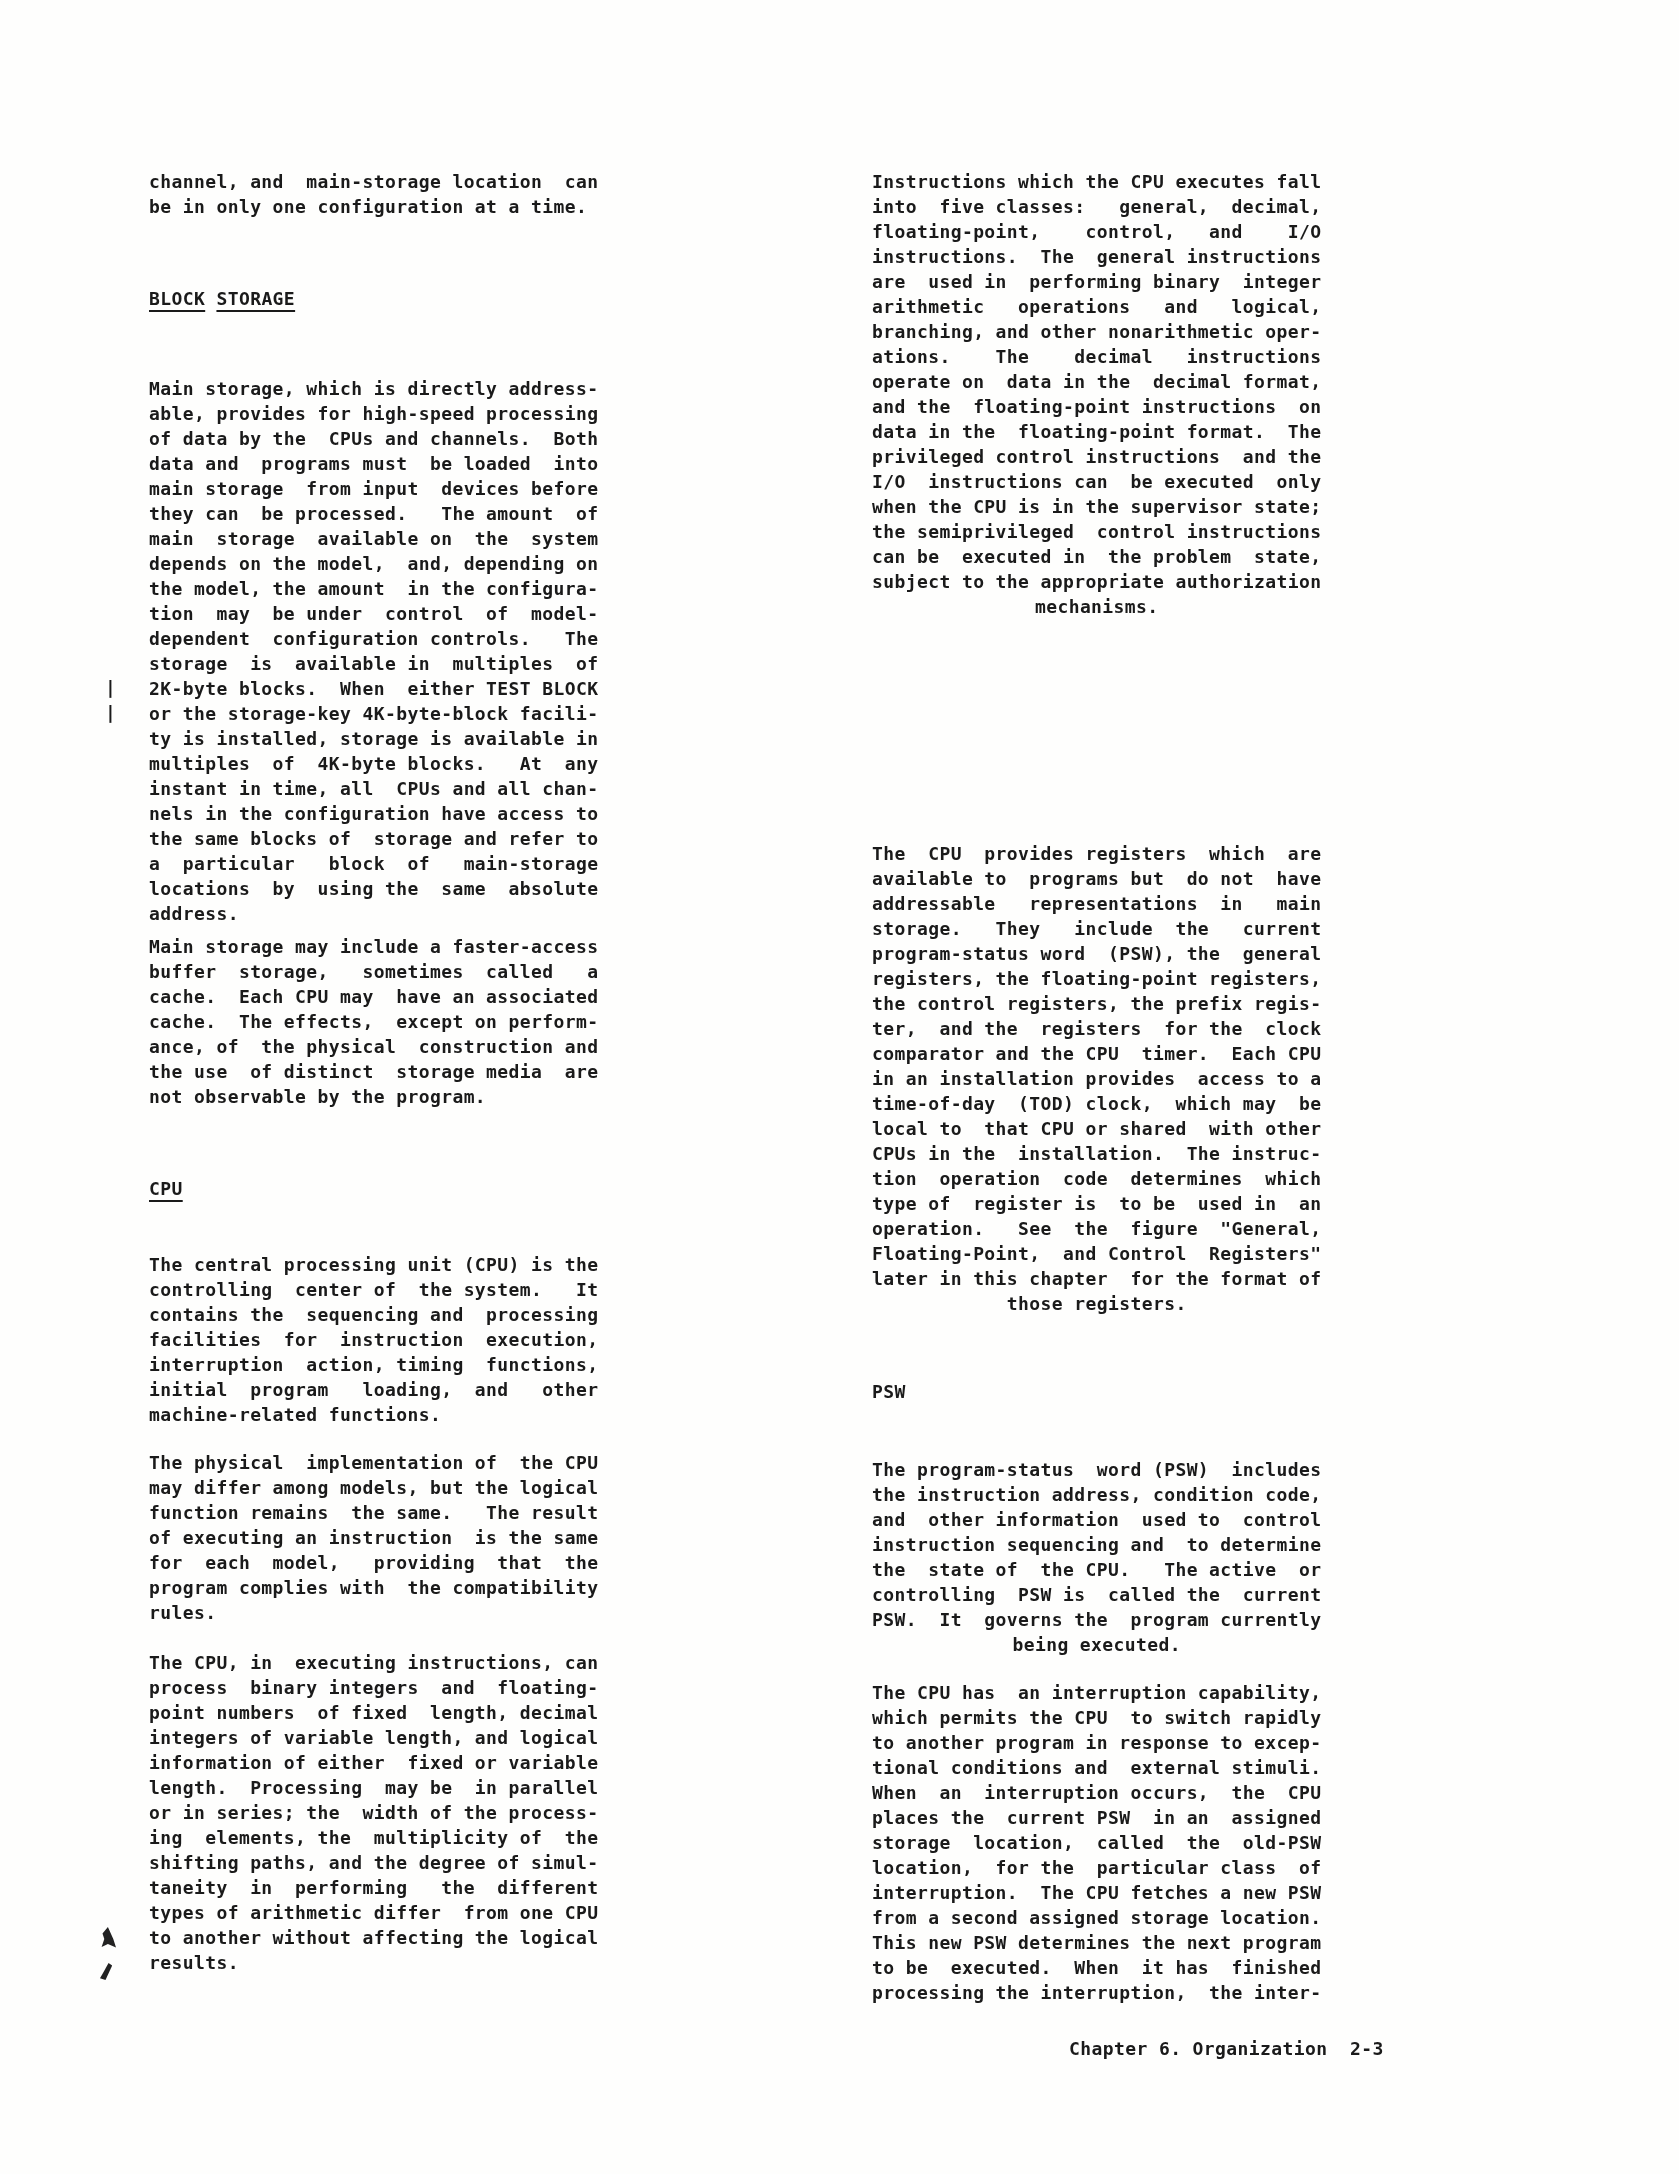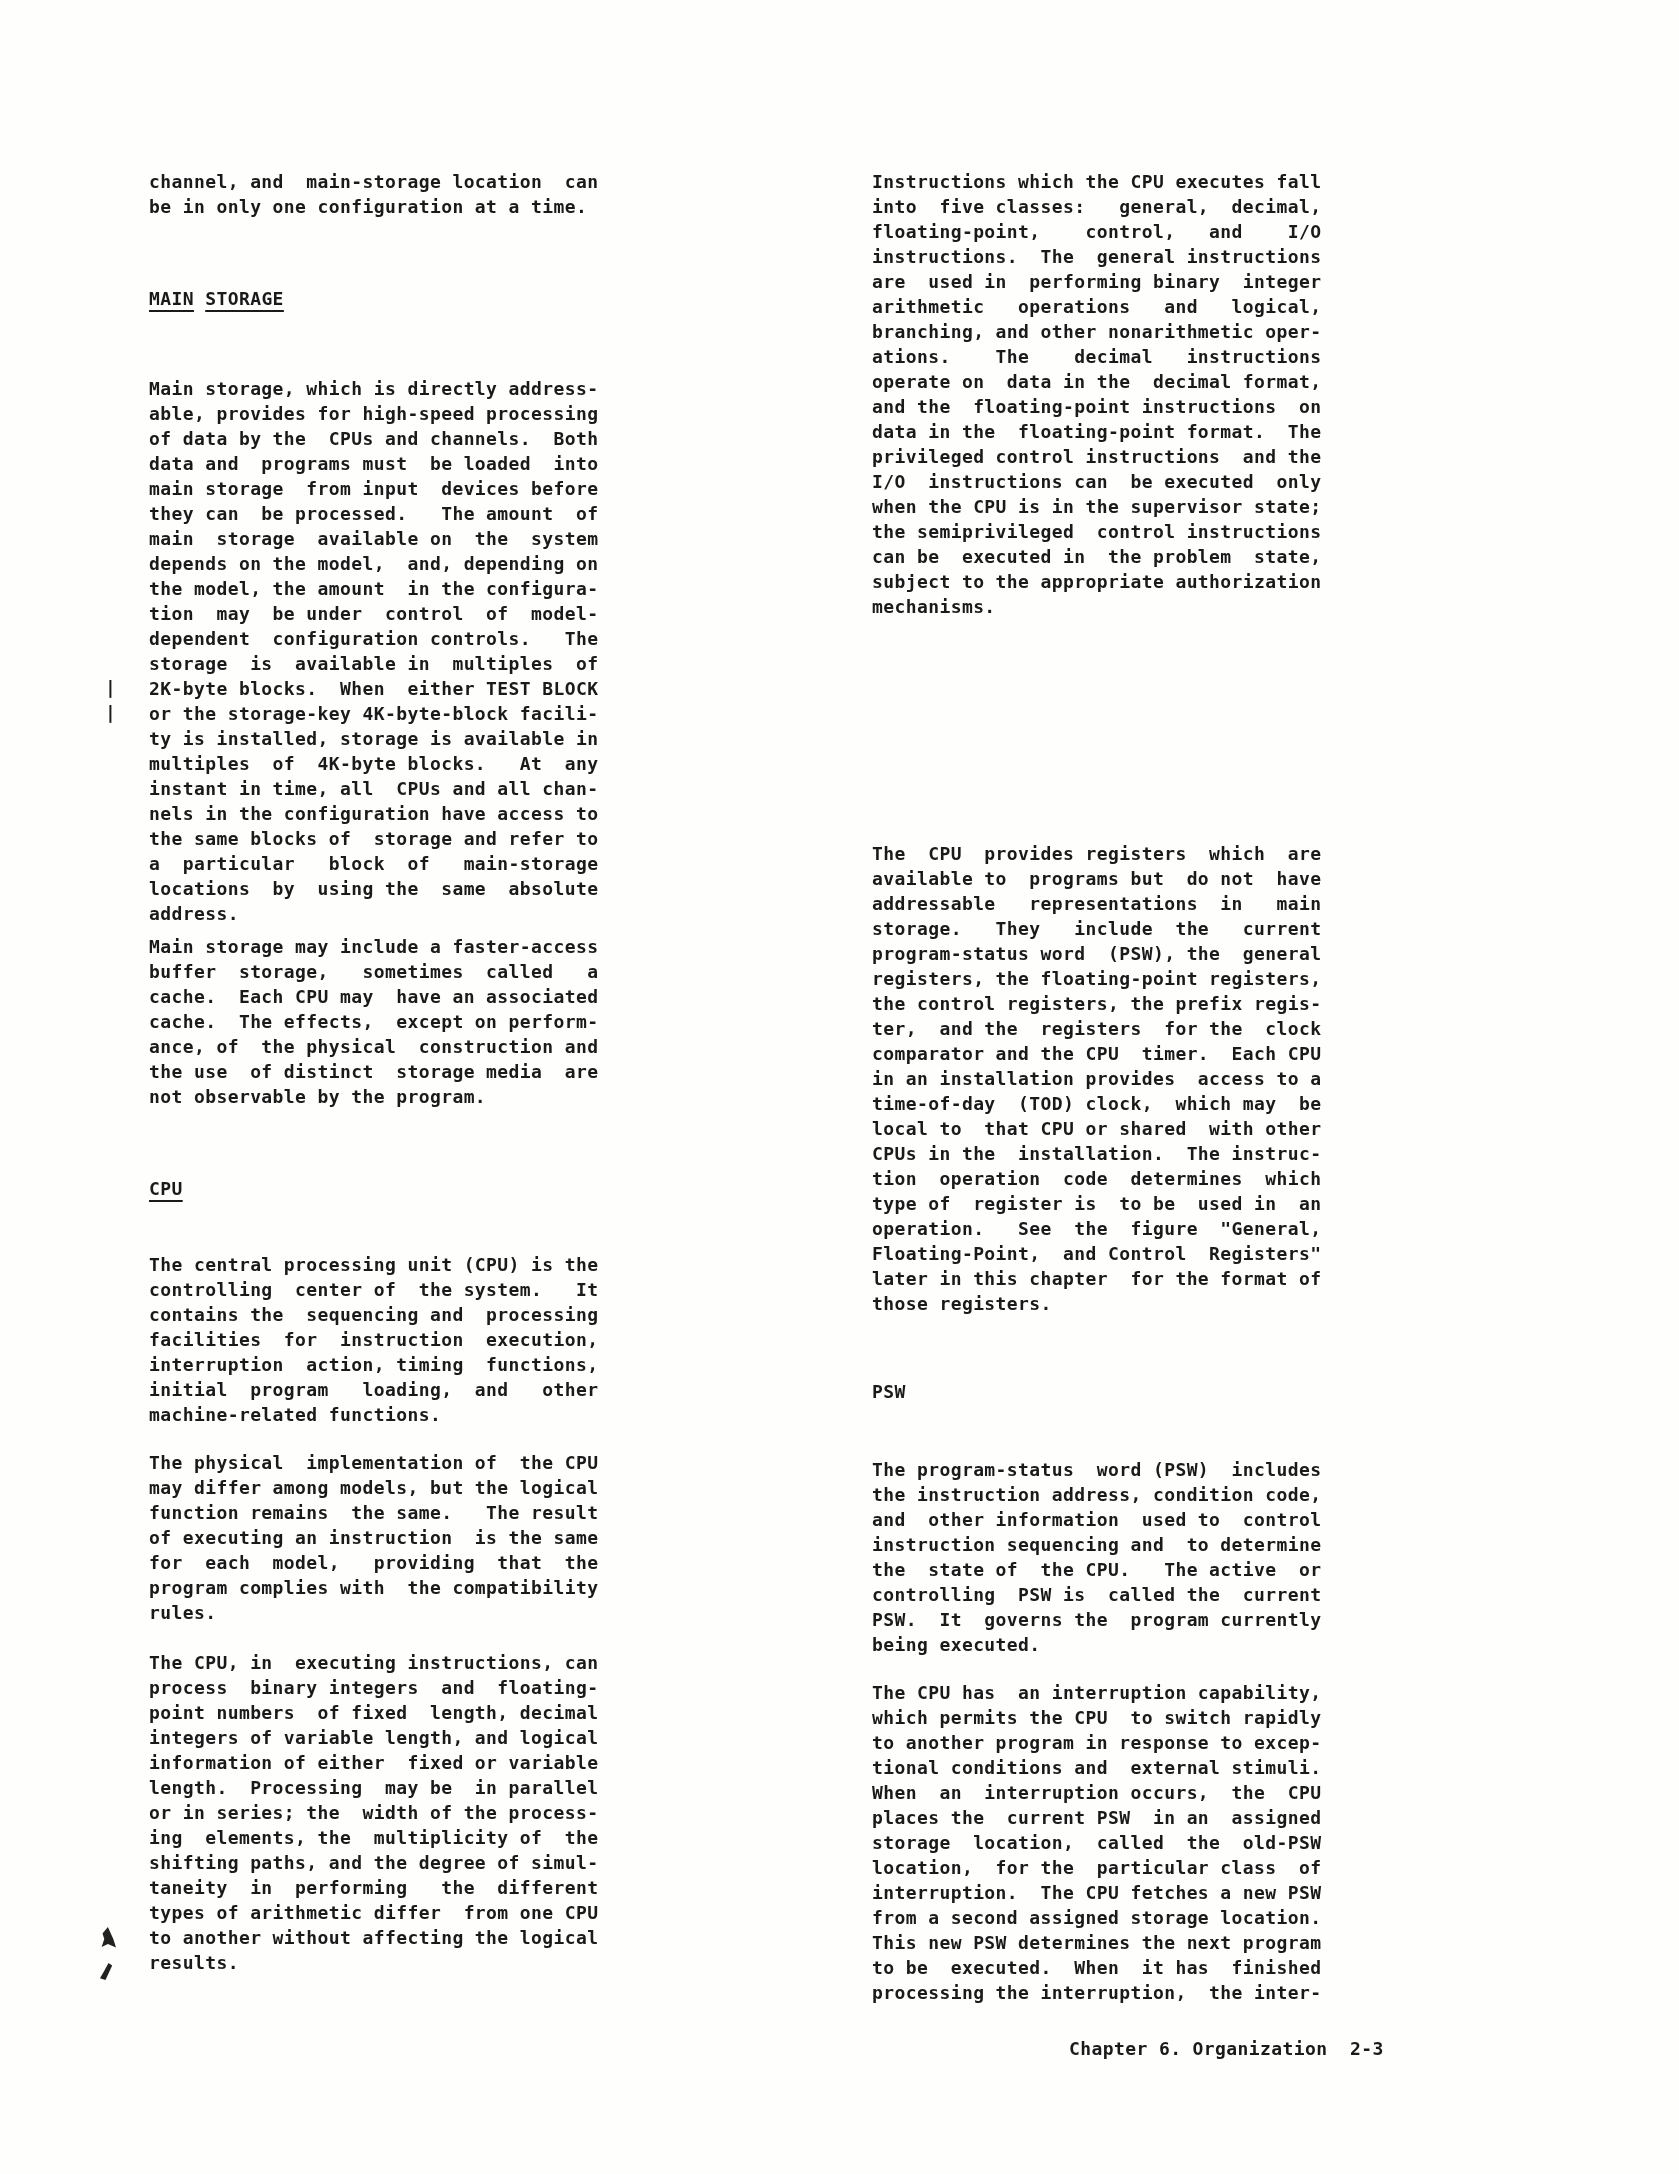--- a/index.html
+++ b/index.html
@@ -19,21 +19,21 @@
     letter-spacing:0.4px;
     color:#1a1a1a;
     white-space:pre;
   }
   pre.txt .uw {
     text-decoration:underline;
     text-decoration-thickness:2.4px;
     text-underline-offset:4.7px;
   }
   .left-col  { left:149px; }
-  .right-col { left:872px; }
+  .right-col { left:872px;text-align:center; }
   .change-bars { left:105px; top:675px; }
   .ink-mark {
     position:absolute;
     background:#222;
   }
   .ink-mark-1 {
     left:98px; top:1927px; width:18px; height:21.7px;
     clip-path:polygon(55% 0, 85% 55%, 100% 95%, 55% 78%, 20% 92%, 35% 55%, 25% 30%);
   }
   .ink-mark-2 {
@@ -41,21 +41,21 @@
     clip-path:polygon(70% 0, 100% 15%, 45% 100%, 0 90%, 35% 45%);
   }
 </style>
 </head>
 <body>
 
 <div class="page">
 
   <pre class="txt left-col" style="top:169px">channel, and  main-storage location  can
 be in only one configuration at a time.</pre>
-  <pre class="txt left-col" style="top:286px"><span class="uw">MAIN</span> <span class="uw">STORAGE</span></pre>
+  <pre class="txt left-col" style="top:286px"><span class="uw">BLOCK</span> <span class="uw">STORAGE</span></pre>
   <pre class="txt left-col" style="top:376px">Main storage, which is directly address-
 able, provides for high-speed processing
 of data by the  CPUs and channels.  Both
 data and  programs must  be loaded  into
 main storage  from input  devices before
 they can  be processed.   The amount  of
 main  storage  available on  the  system
 depends on the model,  and, depending on
 the model, the amount  in the configura-
 tion  may  be under  control  of  model-

